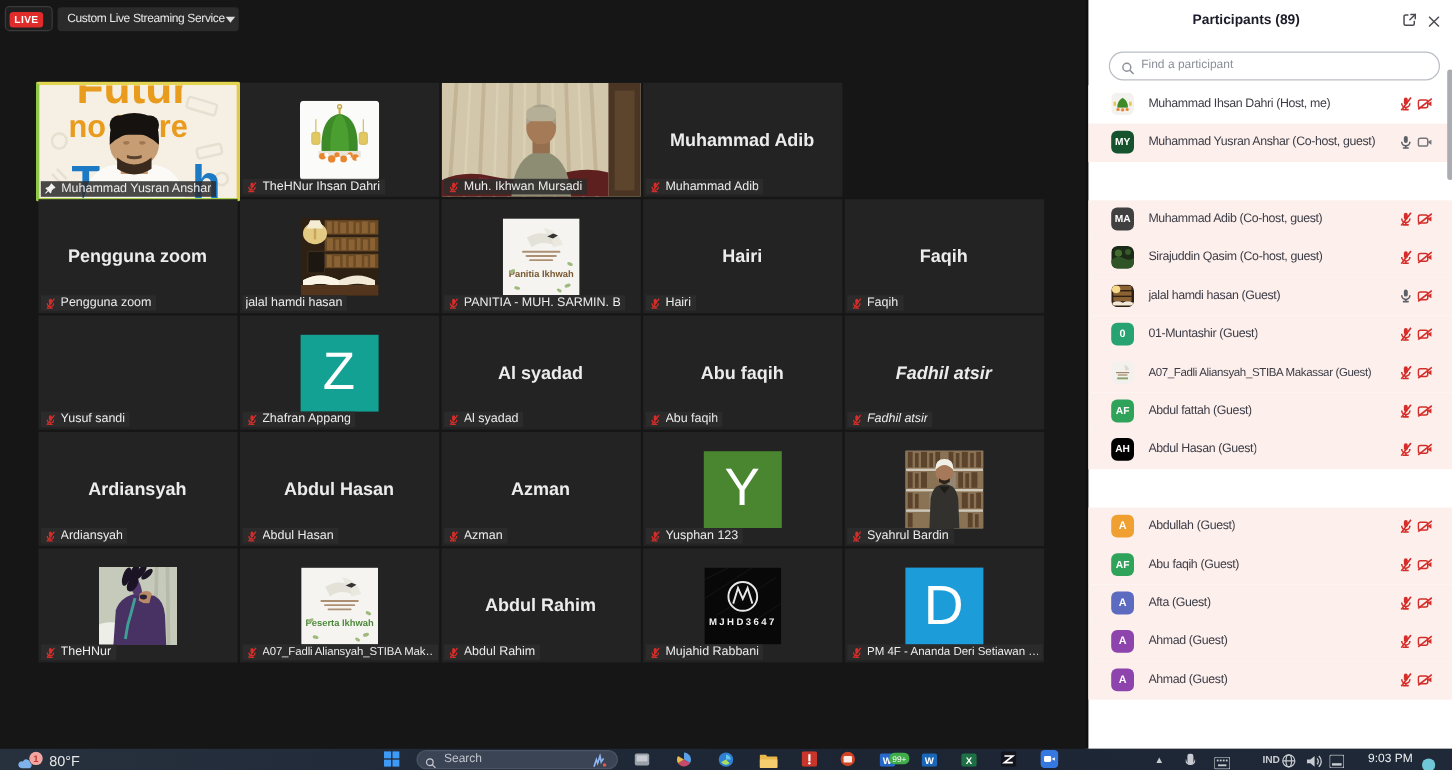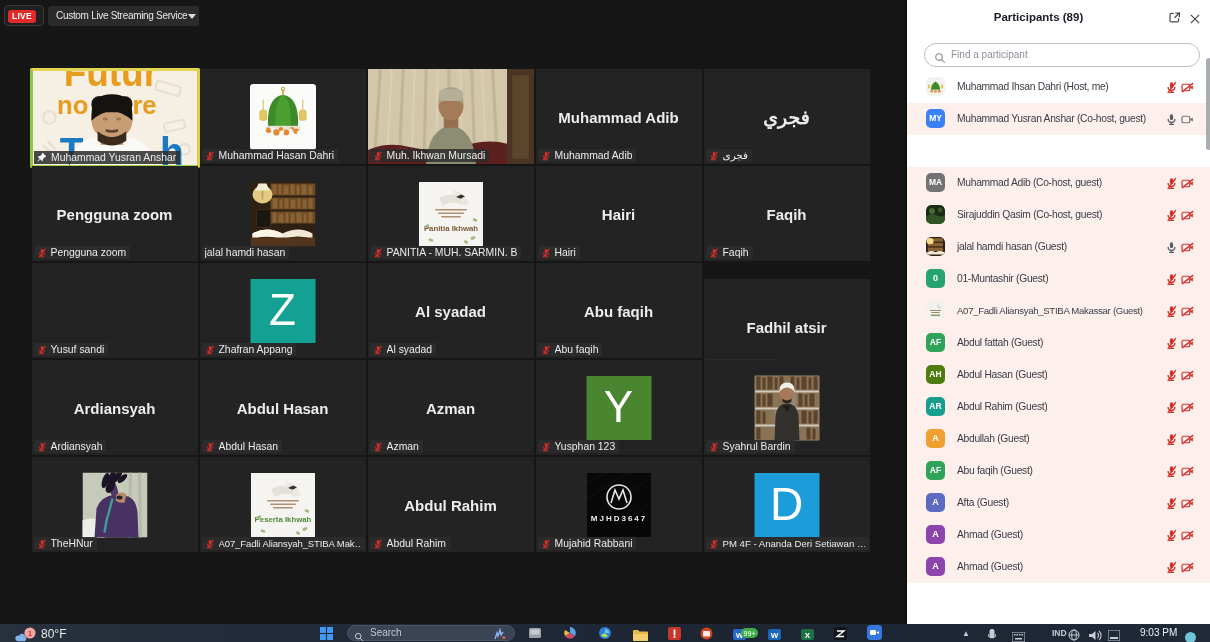--- a/index.html
+++ b/index.html
@@ -124,21 +124,21 @@
         <div class="lbl">
           <svg width="10" height="10" viewBox="0 0 16 16">
             <g stroke="#d52e2a" fill="none" stroke-width="1.6">
               <rect x="6" y="1.6" width="4" height="7.2" rx="2" fill="#d52e2a" stroke="none"></rect>
               <path d="M3.8 7.5a4.2 4.2 0 0 0 8.4 0"></path>
               <line x1="8" y1="11.7" x2="8" y2="14"></line>
               <line x1="5" y1="14" x2="11" y2="14"></line>
               <line x1="13.3" y1="1.5" x2="3.4" y2="14.6" stroke-width="1.7"></line>
             </g>
           </svg>
-          <span>Muhammad Hasan Dahri</span>
+          <span>TheHNur Ihsan Dahri</span>
         </div>
       </div>
 <div class="tile" style="left:367.5px;top:69px;">
         <svg width="160" height="89" viewBox="0 0 160 89" style="position:absolute;left:0;top:0;width:100%;height:100%" preserveAspectRatio="none">
 <rect width="160" height="89" fill="#d2c6ab"></rect>
 <g stroke="#c2b495" stroke-width="3">
             <line x1="12" y1="0" x2="6" y2="89"></line>
             <line x1="34" y1="0" x2="30" y2="89"></line>
             <line x1="56" y1="0" x2="54" y2="89"></line>
             <line x1="78" y1="0" x2="78" y2="89"></line>
@@ -183,35 +183,20 @@
           <svg width="10" height="10" viewBox="0 0 16 16">
             <g stroke="#d52e2a" fill="none" stroke-width="1.6">
               <rect x="6" y="1.6" width="4" height="7.2" rx="2" fill="#d52e2a" stroke="none"></rect>
               <path d="M3.8 7.5a4.2 4.2 0 0 0 8.4 0"></path>
               <line x1="8" y1="11.7" x2="8" y2="14"></line>
               <line x1="5" y1="14" x2="11" y2="14"></line>
               <line x1="13.3" y1="1.5" x2="3.4" y2="14.6" stroke-width="1.7"></line>
             </g>
           </svg>
           <span>Muhammad Adib</span>
-        </div>
-      </div>
-<div class="tile" style="left:703.5px;top:69px;">
-        <div class="cname" style="font-size:19px">فجري</div>
-        <div class="lbl">
-          <svg width="10" height="10" viewBox="0 0 16 16">
-            <g stroke="#d52e2a" fill="none" stroke-width="1.6">
-              <rect x="6" y="1.6" width="4" height="7.2" rx="2" fill="#d52e2a" stroke="none"></rect>
-              <path d="M3.8 7.5a4.2 4.2 0 0 0 8.4 0"></path>
-              <line x1="8" y1="11.7" x2="8" y2="14"></line>
-              <line x1="5" y1="14" x2="11" y2="14"></line>
-              <line x1="13.3" y1="1.5" x2="3.4" y2="14.6" stroke-width="1.7"></line>
-            </g>
-          </svg>
-          <span>فجرى</span>
         </div>
       </div>
 <div class="tile" style="left:31.5px;top:166px;">
         <div class="cname">Pengguna zoom</div>
         <div class="lbl">
           <svg width="10" height="10" viewBox="0 0 16 16">
             <g stroke="#d52e2a" fill="none" stroke-width="1.6">
               <rect x="6" y="1.6" width="4" height="7.2" rx="2" fill="#d52e2a" stroke="none"></rect>
               <path d="M3.8 7.5a4.2 4.2 0 0 0 8.4 0"></path>
               <line x1="8" y1="11.7" x2="8" y2="14"></line>
@@ -380,21 +365,21 @@
               <rect x="6" y="1.6" width="4" height="7.2" rx="2" fill="#d52e2a" stroke="none"></rect>
               <path d="M3.8 7.5a4.2 4.2 0 0 0 8.4 0"></path>
               <line x1="8" y1="11.7" x2="8" y2="14"></line>
               <line x1="5" y1="14" x2="11" y2="14"></line>
               <line x1="13.3" y1="1.5" x2="3.4" y2="14.6" stroke-width="1.7"></line>
             </g>
           </svg>
           <span>Abu faqih</span>
         </div>
       </div>
-<div class="tile" style="left:703.5px;top:279px;">
+<div class="tile" style="left:703.5px;top:263px;font-style:italic;">
         <div class="cname">Fadhil atsir</div>
         <div class="lbl">
           <svg width="10" height="10" viewBox="0 0 16 16">
             <g stroke="#d52e2a" fill="none" stroke-width="1.6">
               <rect x="6" y="1.6" width="4" height="7.2" rx="2" fill="#d52e2a" stroke="none"></rect>
               <path d="M3.8 7.5a4.2 4.2 0 0 0 8.4 0"></path>
               <line x1="8" y1="11.7" x2="8" y2="14"></line>
               <line x1="5" y1="14" x2="11" y2="14"></line>
               <line x1="13.3" y1="1.5" x2="3.4" y2="14.6" stroke-width="1.7"></line>
             </g>
@@ -691,39 +676,39 @@
           </svg></span>
         <span class="ic" style="left:274px"><svg width="13" height="13" viewBox="0 0 16 16">
             <g stroke="#d52e2a" fill="none" stroke-width="1.5">
               <rect x="1.2" y="4" width="9.6" height="8" rx="2"></rect>
               <path d="M11 7.6 14.6 5.4 v5.2 L11 8.4z" fill="#d52e2a" stroke="none"></path>
               <line x1="15" y1="2.6" x2="1" y2="13.6" stroke-width="1.7"></line>
             </g>
           </svg></span>
       </div>
 <div class="prow pink" style="top:103px">
-        <div class="av" style="background:#3b82f6;font-size:8.5px">MY</div>
+        <div class="av" style="background:#14532d;font-size:8.5px">MY</div>
         <div class="nm">Muhammad Yusran Anshar (Co-host, guest)</div>
         <span class="ic" style="left:258px"><svg width="13" height="13" viewBox="0 0 16 16">
             <g stroke="#5c6066" fill="none" stroke-width="1.6">
               <rect x="6" y="1.6" width="4" height="7.2" rx="2" fill="#5c6066" stroke="none"></rect>
               <path d="M3.8 7.5a4.2 4.2 0 0 0 8.4 0"></path>
               <line x1="8" y1="11.7" x2="8" y2="14"></line>
               <line x1="5" y1="14" x2="11" y2="14"></line>
             </g>
           </svg></span>
         <span class="ic" style="left:274px"><svg width="13" height="13" viewBox="0 0 16 16">
             <g stroke="#73777d" fill="none" stroke-width="1.5">
               <rect x="1.2" y="4" width="9.6" height="8" rx="2"></rect>
               <path d="M11 7.6 14.6 5.4 v5.2 L11 8.4z" fill="#73777d" stroke="none"></path>
             </g>
           </svg></span>
       </div>
 <div class="prow pink" style="top:167px">
-        <div class="av" style="background:#737373;font-size:8.5px">MA</div>
+        <div class="av" style="background:#404040;font-size:8.5px">MA</div>
         <div class="nm">Muhammad Adib (Co-host, guest)</div>
         <span class="ic" style="left:258px"><svg width="13" height="13" viewBox="0 0 16 16">
             <g stroke="#d52e2a" fill="none" stroke-width="1.6">
               <rect x="6" y="1.6" width="4" height="7.2" rx="2" fill="#d52e2a" stroke="none"></rect>
               <path d="M3.8 7.5a4.2 4.2 0 0 0 8.4 0"></path>
               <line x1="8" y1="11.7" x2="8" y2="14"></line>
               <line x1="5" y1="14" x2="11" y2="14"></line>
               <line x1="13.3" y1="1.5" x2="3.4" y2="14.6" stroke-width="1.7"></line>
             </g>
           </svg></span>
@@ -856,42 +841,22 @@
           </svg></span>
         <span class="ic" style="left:274px"><svg width="13" height="13" viewBox="0 0 16 16">
             <g stroke="#d52e2a" fill="none" stroke-width="1.5">
               <rect x="1.2" y="4" width="9.6" height="8" rx="2"></rect>
               <path d="M11 7.6 14.6 5.4 v5.2 L11 8.4z" fill="#d52e2a" stroke="none"></path>
               <line x1="15" y1="2.6" x2="1" y2="13.6" stroke-width="1.7"></line>
             </g>
           </svg></span>
       </div>
 <div class="prow pink" style="top:359px">
-        <div class="av" style="background:#4d7c0f;font-size:8.5px">AH</div>
+        <div class="av" style="background:#000000;font-size:8.5px">AH</div>
         <div class="nm">Abdul Hasan (Guest)</div>
-        <span class="ic" style="left:258px"><svg width="13" height="13" viewBox="0 0 16 16">
-            <g stroke="#d52e2a" fill="none" stroke-width="1.6">
-              <rect x="6" y="1.6" width="4" height="7.2" rx="2" fill="#d52e2a" stroke="none"></rect>
-              <path d="M3.8 7.5a4.2 4.2 0 0 0 8.4 0"></path>
-              <line x1="8" y1="11.7" x2="8" y2="14"></line>
-              <line x1="5" y1="14" x2="11" y2="14"></line>
-              <line x1="13.3" y1="1.5" x2="3.4" y2="14.6" stroke-width="1.7"></line>
-            </g>
-          </svg></span>
-        <span class="ic" style="left:274px"><svg width="13" height="13" viewBox="0 0 16 16">
-            <g stroke="#d52e2a" fill="none" stroke-width="1.5">
-              <rect x="1.2" y="4" width="9.6" height="8" rx="2"></rect>
-              <path d="M11 7.6 14.6 5.4 v5.2 L11 8.4z" fill="#d52e2a" stroke="none"></path>
-              <line x1="15" y1="2.6" x2="1" y2="13.6" stroke-width="1.7"></line>
-            </g>
-          </svg></span>
-      </div>
-<div class="prow pink" style="top:391px">
-        <div class="av" style="background:#179e8c;font-size:8.5px">AR</div>
-        <div class="nm">Abdul Rahim (Guest)</div>
         <span class="ic" style="left:258px"><svg width="13" height="13" viewBox="0 0 16 16">
             <g stroke="#d52e2a" fill="none" stroke-width="1.6">
               <rect x="6" y="1.6" width="4" height="7.2" rx="2" fill="#d52e2a" stroke="none"></rect>
               <path d="M3.8 7.5a4.2 4.2 0 0 0 8.4 0"></path>
               <line x1="8" y1="11.7" x2="8" y2="14"></line>
               <line x1="5" y1="14" x2="11" y2="14"></line>
               <line x1="13.3" y1="1.5" x2="3.4" y2="14.6" stroke-width="1.7"></line>
             </g>
           </svg></span>
         <span class="ic" style="left:274px"><svg width="13" height="13" viewBox="0 0 16 16">

